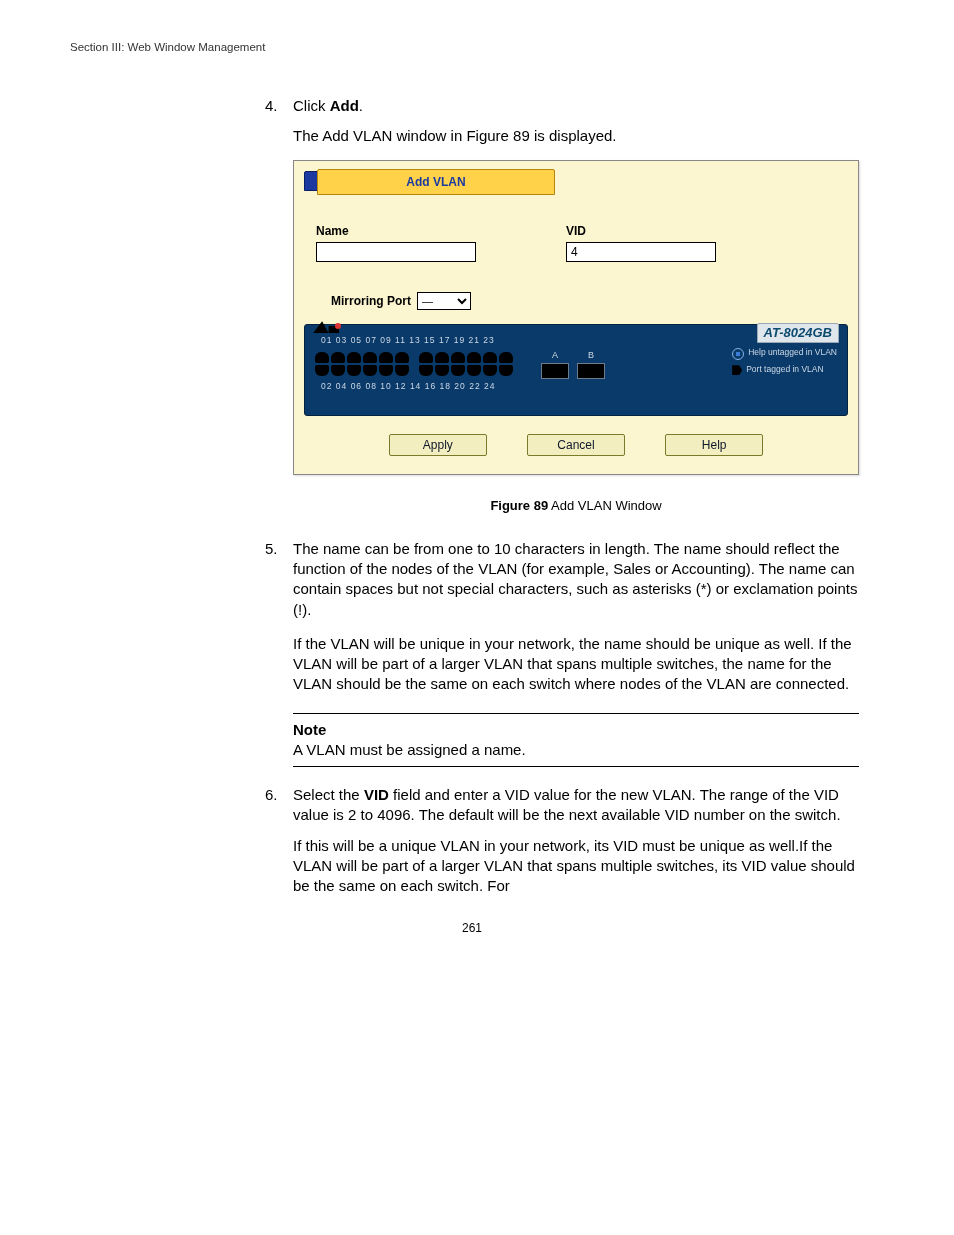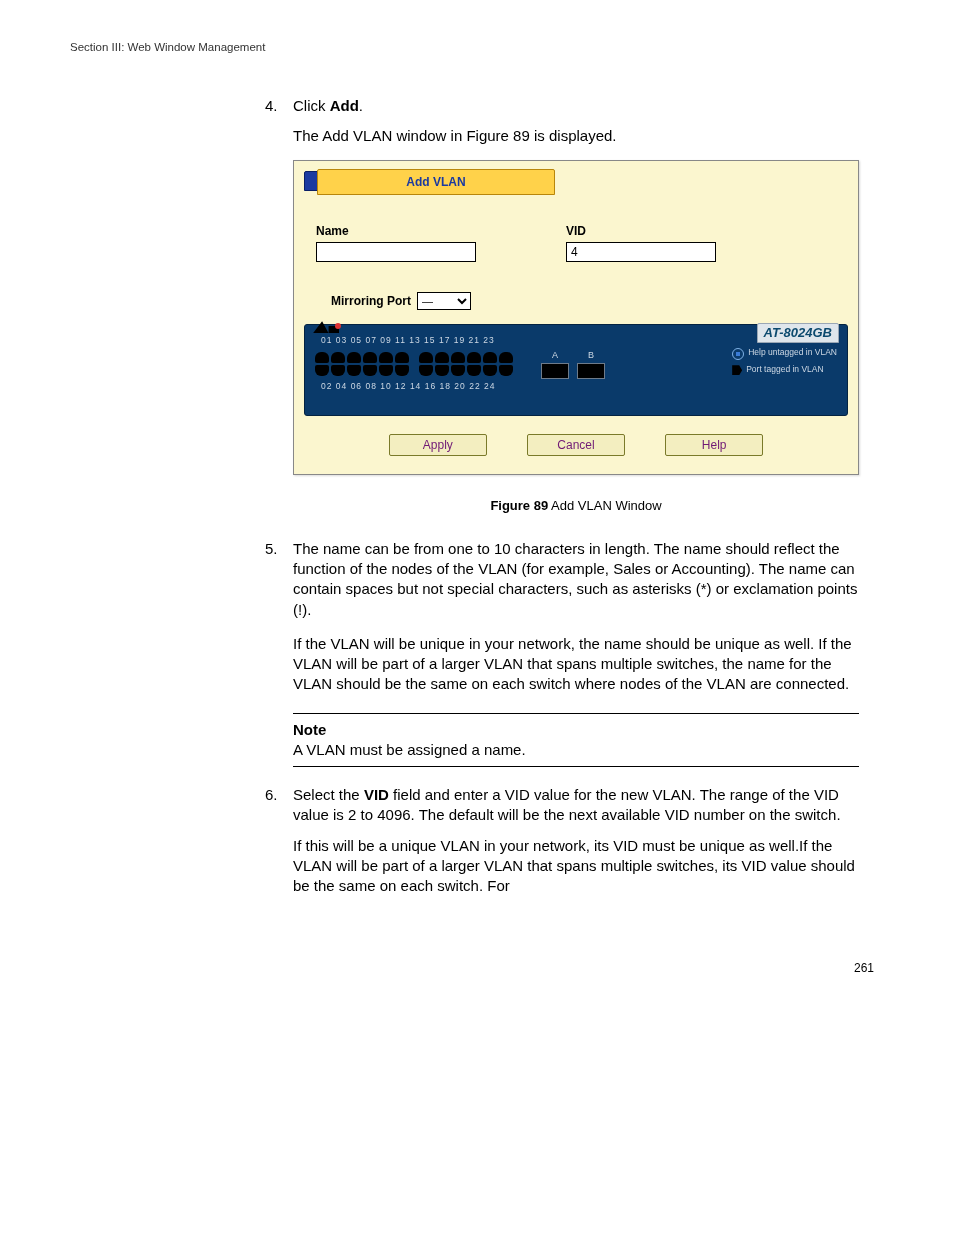--- a/index.html
+++ b/index.html
@@ -47,23 +47,23 @@
     margin: 22px 0 24px 0;
   }
   .note-box {
     border-top: 1px solid #000;
     border-bottom: 1px solid #000;
     padding: 6px 0 6px 0;
     margin: 18px 0 18px 28px;
   }
   .note-title { font-weight: 700; }
   .page-num {
-    text-align: right;
+    text-align: center;
     font-size: 12px;
-    margin-top: 64px;
+    margin-top: 24px;
     padding-right: 10px;
   }
 
   
   .figure {
     border: 1px solid #888;
     background: #fbf6cf;
     margin: 10px 0 0 0;
     padding: 0;
     box-shadow: 1px 1px 2px rgba(0,0,0,0.15);
@@ -218,21 +218,21 @@
   .button-row {
     text-align:center;
     margin-top:18px;
   }
   .btn {
     display:inline-block;
     min-width:72px;
     padding:2px 12px;
     margin:0 18px;
     font-size:12px;
-    color:#701a75;
+    color:#0f172a;
     background:#f3eec0;
     border:1px solid #7a7a2a;
     border-radius:2px;
     text-align:center;
     cursor:pointer;
   }
 </style>
 </head>
 <body>
 

